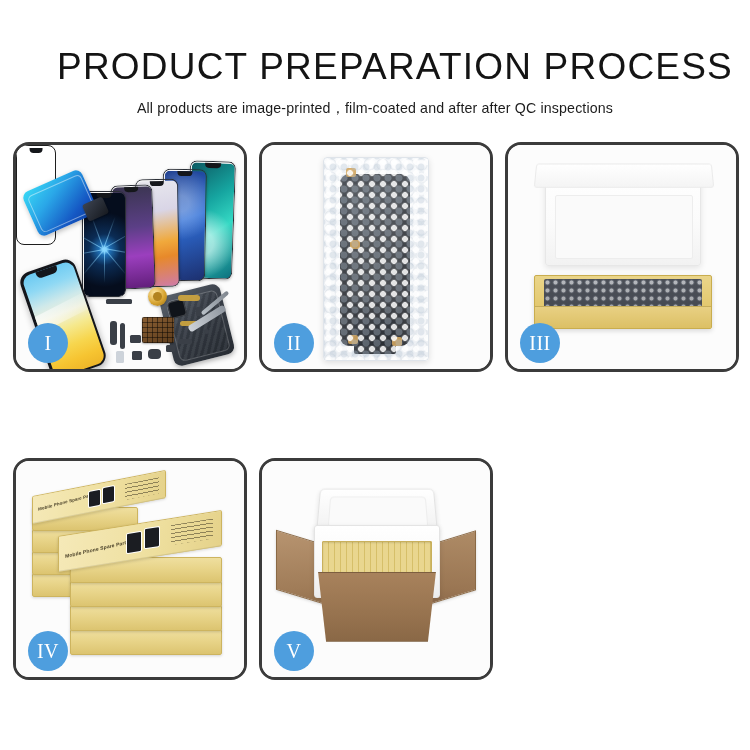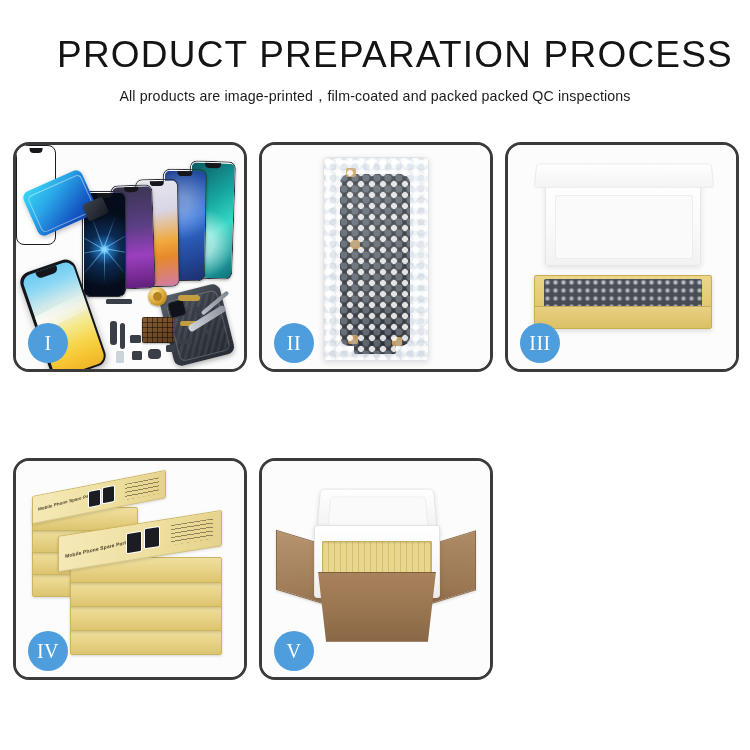--- a/index.html
+++ b/index.html
@@ -30,21 +30,21 @@
     width: 750px;
     text-align: center;
   }
   .main-title {
     font-family: "Liberation Sans", sans-serif;
     font-size: 37px;
     font-weight: 400;
     letter-spacing: 1.2px;
     color: #141414;
     line-height: 1.05;
-    margin: 0;
+    margin: 12px;
     white-space: nowrap;
     padding-left: 40px;
   }
   .sub-title {
     font-family: "Liberation Sans", sans-serif;
     font-size: 14.2px;
     font-weight: 400;
     color: #1c1c1c;
     letter-spacing: 0.15px;
     margin: 12px 0 0 0;
@@ -430,21 +430,21 @@
     position:absolute; background:#8e6f4c; opacity:.65; border-radius:1px;
   }
 </style>
 </head>
 <body>
 
 <div class="page">
 
   <div class="header">
     <div class="main-title">PRODUCT PREPARATION PROCESS</div>
-    <div class="sub-title">All products are image-printed，film-coated and packed packed QC inspections</div>
+    <div class="sub-title">All products are image-printed，film-coated and after after QC inspections</div>
   </div>
 
   <div class="grid">
 
     <div class="panel r0 c0">
       <div class="stage">
         <div class="p1-wrap">
 
           <div class="phone phone-fan ph-a">
             <div class="screen"></div>

